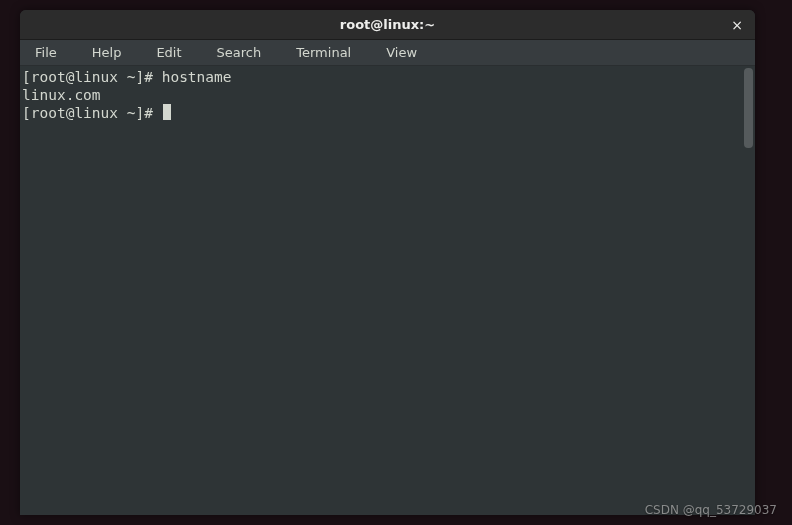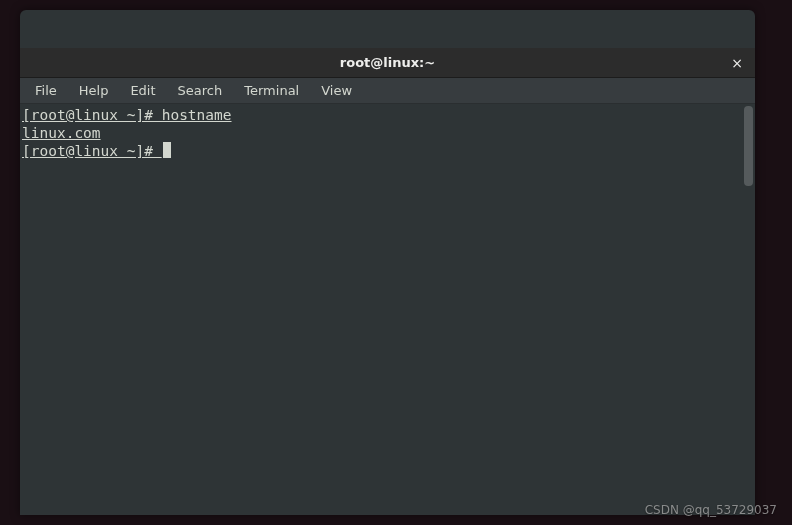--- a/index.html
+++ b/index.html
@@ -27,21 +27,20 @@
       box-shadow: 0 0 10px rgba(0,0,0,0.5);
     }
     .titlebar {
       height: 30px;
       background: #2c2c2c;
       display: flex;
       align-items: center;
       justify-content: center;
       position: relative;
       border-bottom: 1px solid #1c1c1c;
-      margin-top: 38px;
     }
     .titlebar-title {
       color: #eeeeec;
       font-size: 13px;
       font-weight: bold;
     }
     .close-btn {
       position: absolute;
       right: 8px;
       top: 50%;
@@ -55,21 +54,21 @@
       align-items: center;
       justify-content: center;
       line-height: 1;
     }
     .menubar {
       height: 26px;
       background: #373c3f;
       display: flex;
       align-items: center;
       padding: 0 6px;
-      gap: 4px;
+      gap: 17px;
       border-bottom: 1px solid #2a2e30;
     }
     .menu-item {
       color: #d3d7cf;
       font-size: 13px;
       padding: 3px 9px;
       cursor: pointer;
     }
     .terminal-body {
       position: relative;
@@ -80,21 +79,20 @@
     .terminal-content {
       font-family: "DejaVu Sans Mono", "Liberation Mono", monospace;
       font-size: 14.5px;
       line-height: 18px;
       color: #d3d7cf;
       white-space: pre;
       padding: 0;
     }
     .terminal-line {
       display: block;
-      text-decoration: underline;
     }
     .cursor {
       display: inline-block;
       width: 8px;
       height: 16px;
       background: #d3d7cf;
       vertical-align: text-bottom;
       margin-left: 1px;
       position: relative;
       top: -1px;

